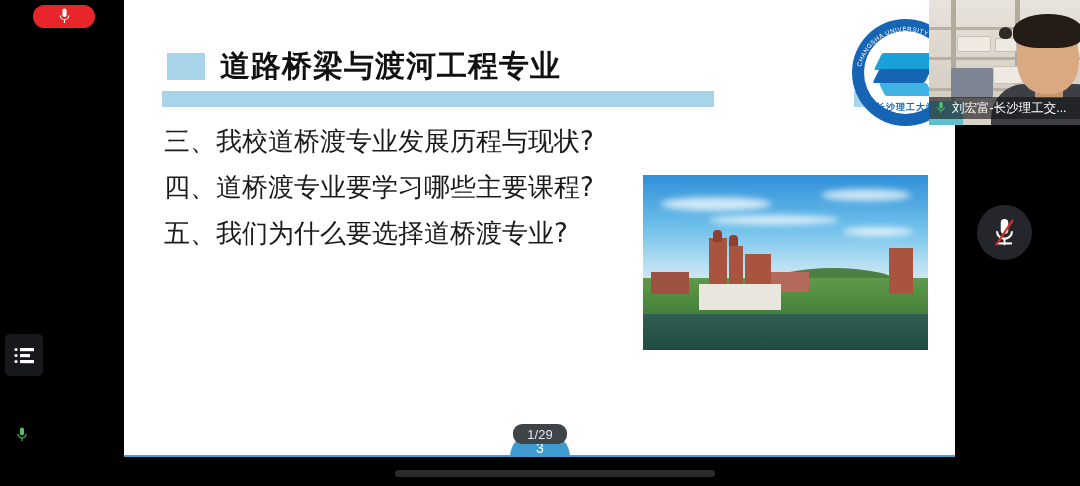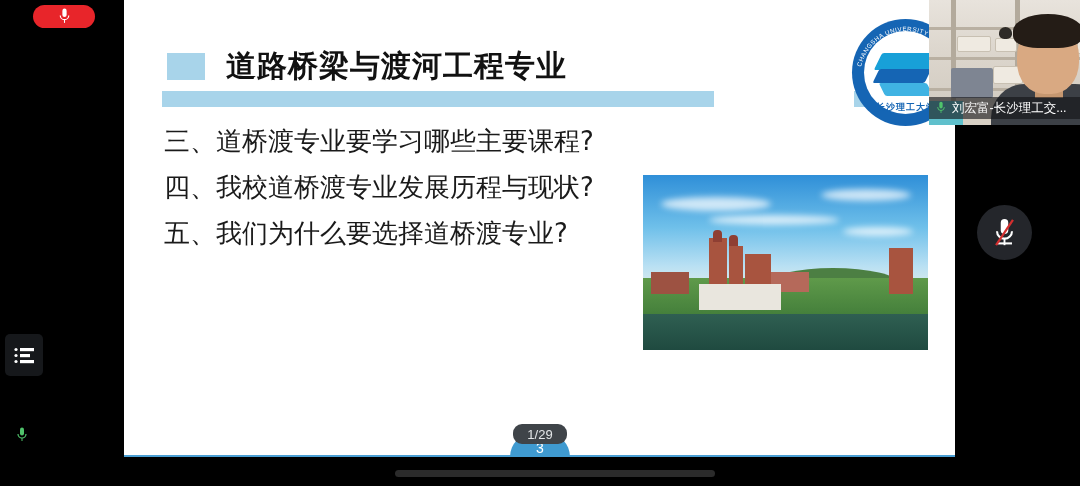--- a/index.html
+++ b/index.html
@@ -86,21 +86,21 @@
     display:flex; align-items:center; justify-content:center;
   }
   .mute-fab svg { width:23px; height:30px; }
 
   
   .slide {
     position:absolute; left:124px; top:0; width:831px; height:457px;
     background:#fff; overflow:hidden;
   }
 
-  .title-row { position:absolute; left:43px; top:46px; display:flex; align-items:center; gap:21px; }
+  .title-row { position:absolute; left:43px; top:46px; display:flex; align-items:center; gap:15px; }
   .title-square { width:38px; height:27px; background:#a8d4ea; }
   .title-text {
     font-size:30px; font-weight:bold; color:#111; letter-spacing:1px;
     font-family:"DejaVu Sans","Liberation Sans",sans-serif;
   }
   .title-rule { position:absolute; left:38px; top:91px; width:552px; height:16px; background:#a8d4ea; }
   .title-rule2 { position:absolute; left:730px; top:91px; width:101px; height:16px; background:#a8d4ea; }
 
   .logo { position:absolute; left:722px; top:17px; width:120px; height:110px; }
   .logo-ring {
@@ -234,22 +234,22 @@
           <textPath href="#arcpath" startOffset="7%">CHANGSHA UNIVERSITY OF SCIENCE &amp; TECHNOLOGY</textPath>
         </text>
       </svg>
       <div class="swoosh-a"></div>
       <div class="swoosh-b"></div>
       <div class="swoosh-c"></div>
       <div class="logo-cn">长沙理工大学</div>
     </div>
 
     <div class="bullets">
-      <div class="bullet">三、道桥渡专业要学习哪些主要课程?</div>
-      <div class="bullet">四、我校道桥渡专业发展历程与现状?</div>
+      <div class="bullet">三、我校道桥渡专业发展历程与现状?</div>
+      <div class="bullet">四、道桥渡专业要学习哪些主要课程?</div>
       <div class="bullet">五、我们为什么要选择道桥渡专业?</div>
     </div>
 
     <div class="campus-photo">
       <div class="cp-cloud c1"></div>
       <div class="cp-cloud c2"></div>
       <div class="cp-cloud c3"></div>
       <div class="cp-cloud c4"></div>
       <div class="cp-hill"></div>
       <div class="cp-green"></div>

